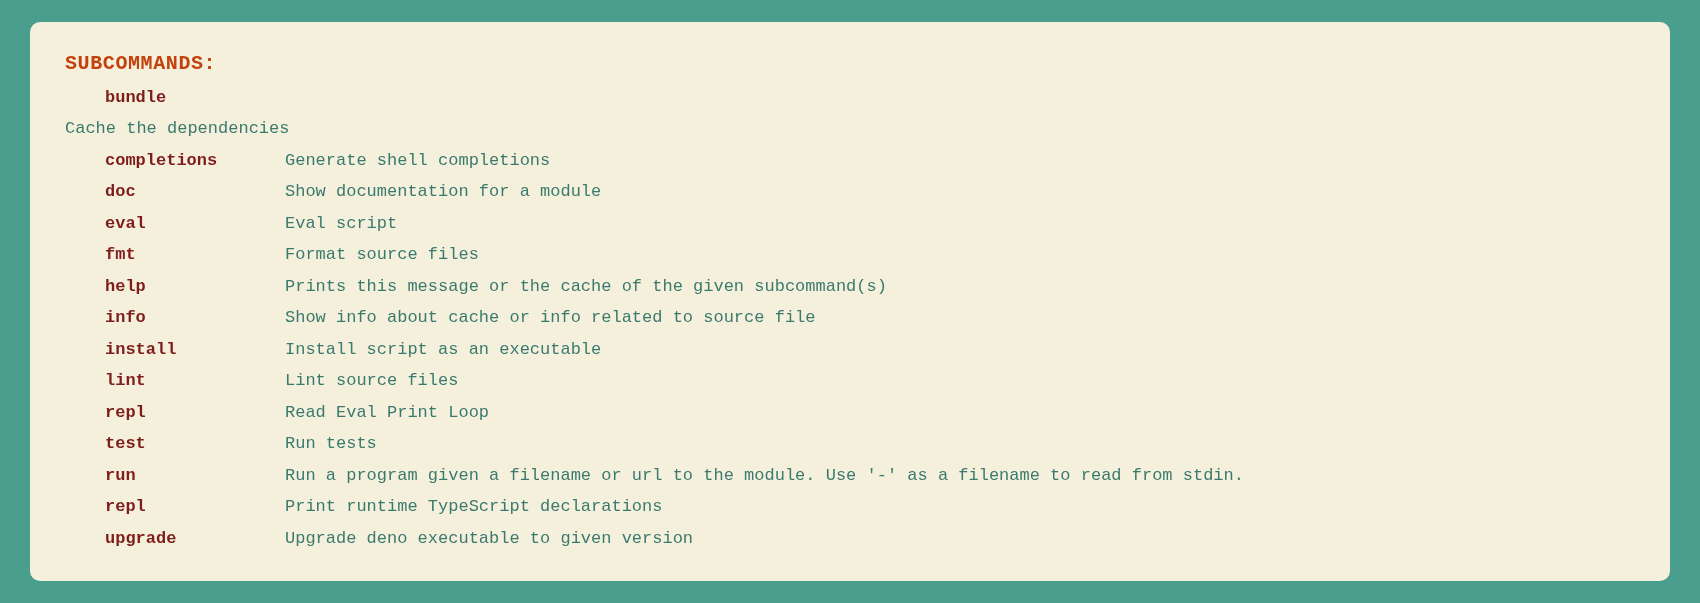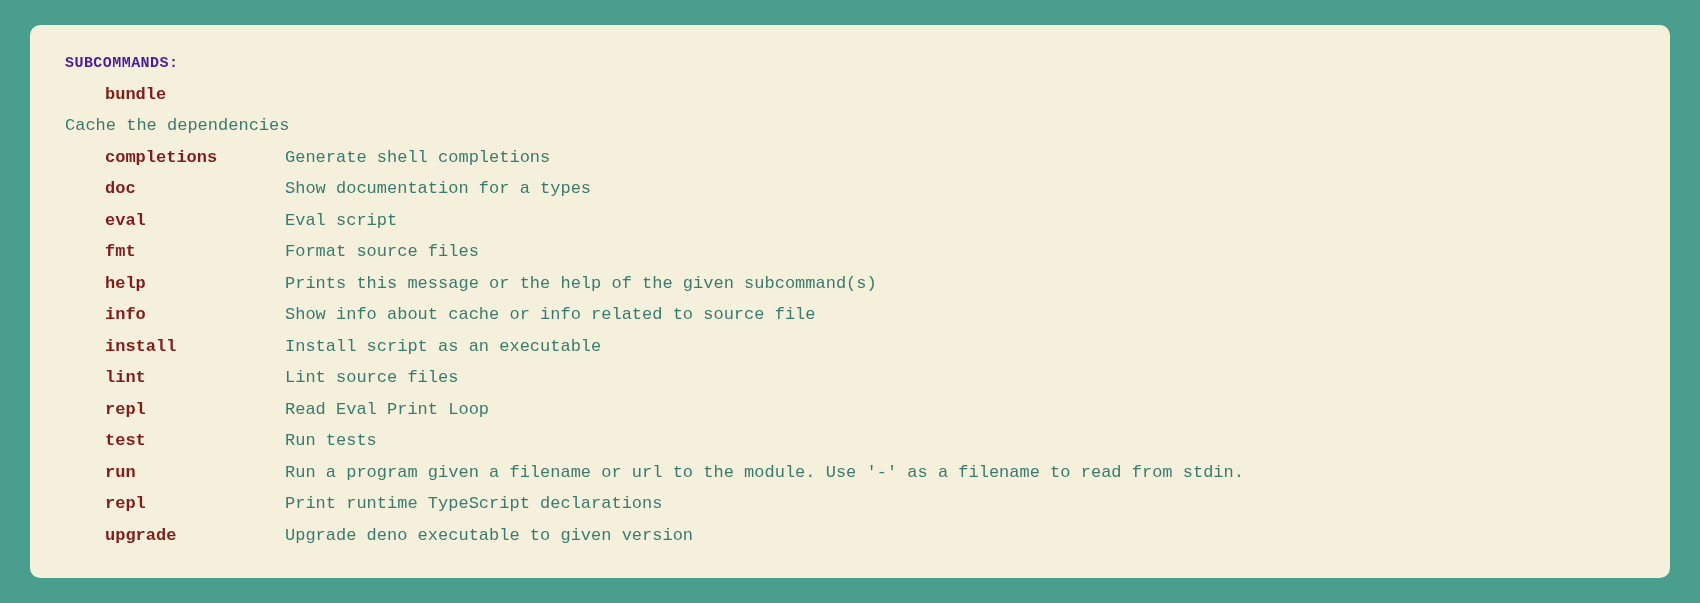--- a/index.html
+++ b/index.html
@@ -21,23 +21,23 @@
     .terminal-box {
       background-color: #f5f0dc;
       border-radius: 10px;
       width: 1640px;
       min-height: 540px;
       padding: 30px 35px;
       color: #3a7a6e;
     }
 
     .section-header {
-      font-size: 15px;
+      font-size: 20px;
       font-weight: bold;
-      color: #4c1d95;
+      color: #c2410c;
       margin-bottom: 10px;
       letter-spacing: 0.03em;
     }
 
     .command-list {
       display: flex;
       flex-direction: column;
       gap: 6px;
     }
 
@@ -72,33 +72,33 @@
       </div>
       <div class="command-row">
         <span class="command-desc">Cache the dependencies</span>
       </div>
       <div class="command-row">
         <span class="command-name">completions</span>
         <span class="command-desc">Generate shell completions</span>
       </div>
       <div class="command-row">
         <span class="command-name">doc</span>
-        <span class="command-desc">Show documentation for a types</span>
+        <span class="command-desc">Show documentation for a module</span>
       </div>
       <div class="command-row">
         <span class="command-name">eval</span>
         <span class="command-desc">Eval script</span>
       </div>
       <div class="command-row">
         <span class="command-name">fmt</span>
         <span class="command-desc">Format source files</span>
       </div>
       <div class="command-row">
         <span class="command-name">help</span>
-        <span class="command-desc">Prints this message or the help of the given subcommand(s)</span>
+        <span class="command-desc">Prints this message or the cache of the given subcommand(s)</span>
       </div>
       <div class="command-row">
         <span class="command-name">info</span>
         <span class="command-desc">Show info about cache or info related to source file</span>
       </div>
       <div class="command-row">
         <span class="command-name">install</span>
         <span class="command-desc">Install script as an executable</span>
       </div>
       <div class="command-row">

